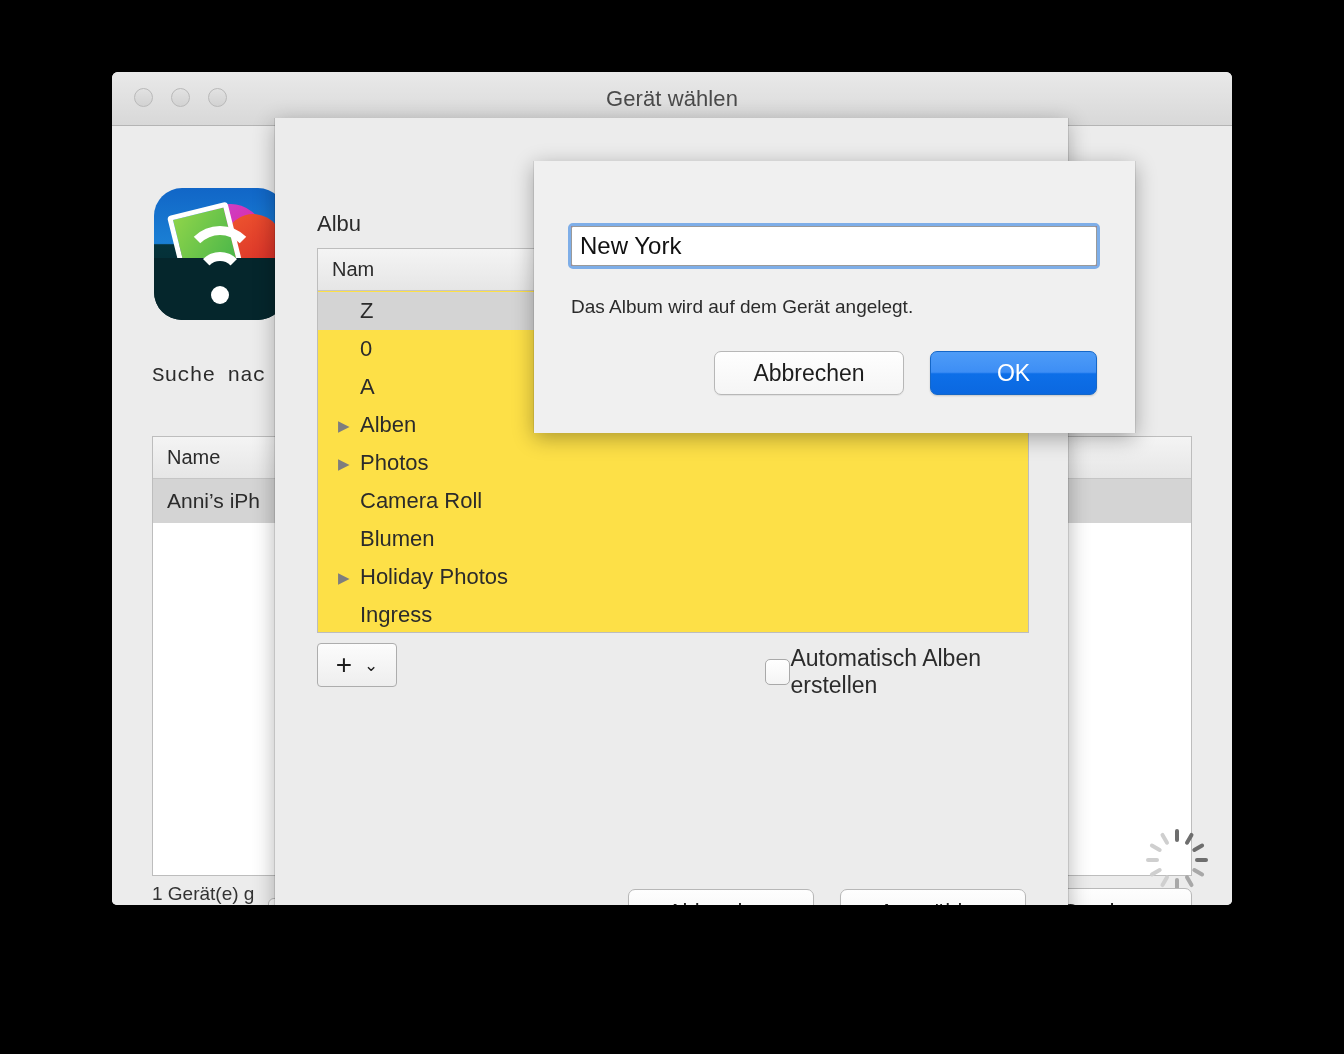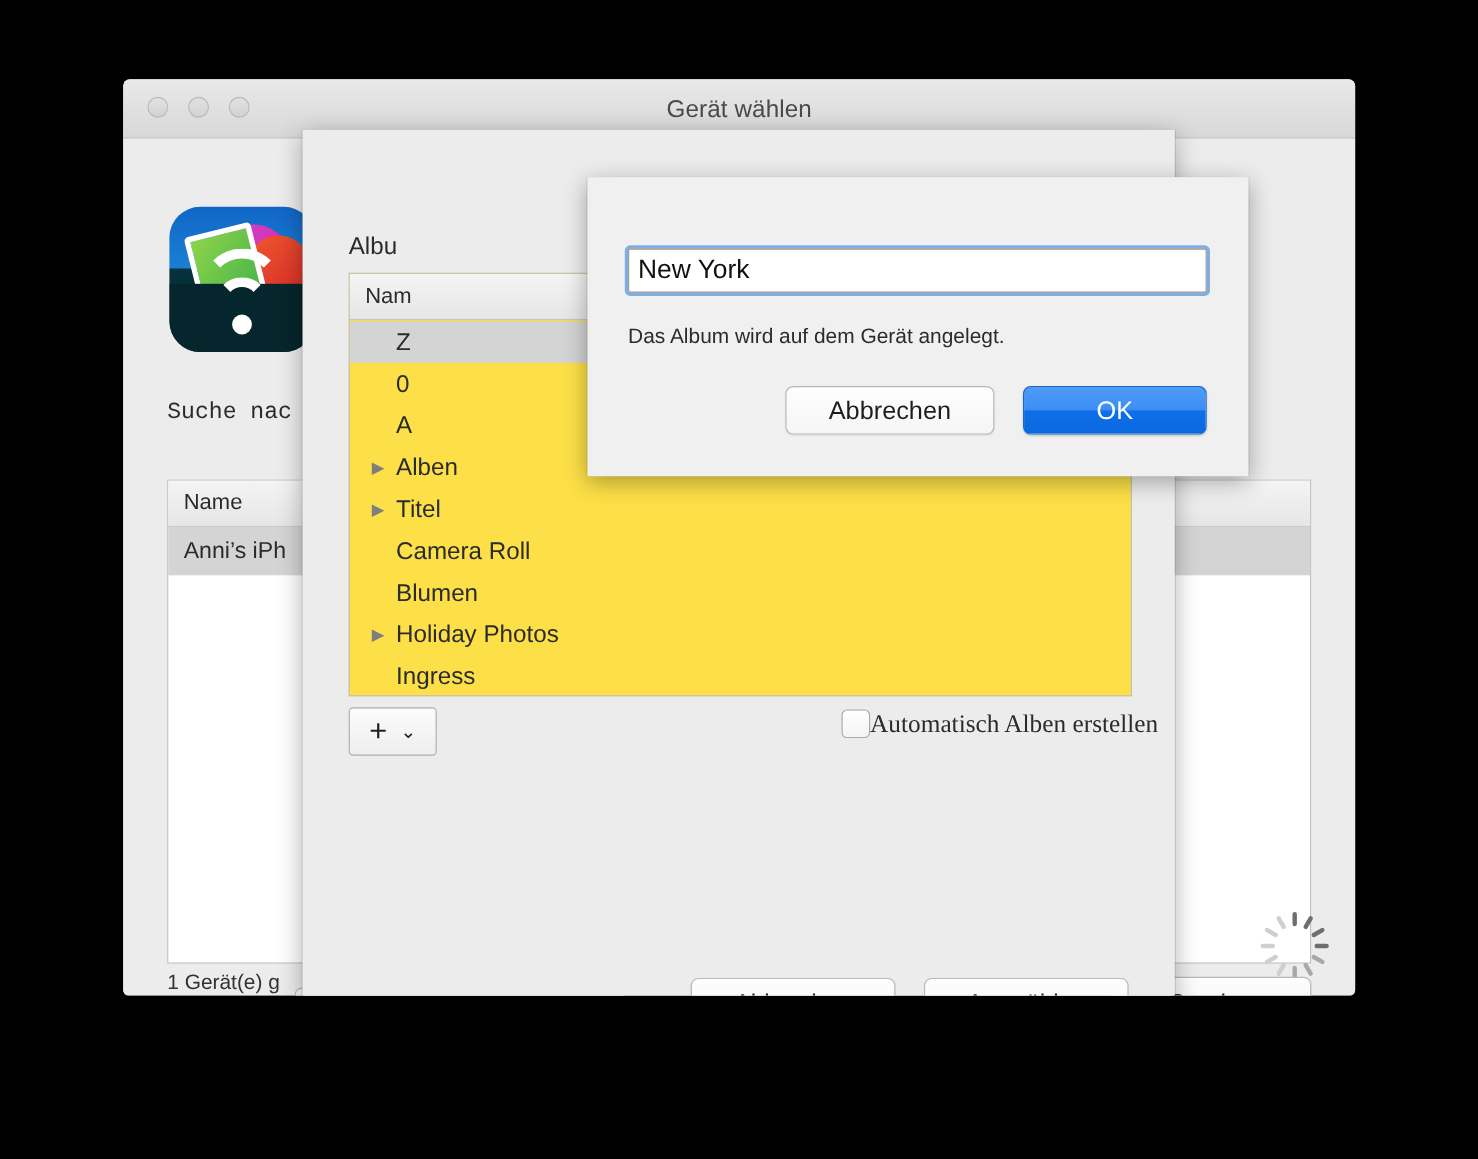--- a/index.html
+++ b/index.html
@@ -133,21 +133,21 @@
 
   .plus-btn {
     position: absolute; left: 42px; top: 525px; width: 80px; height: 44px;
     background: linear-gradient(to bottom,#fcfcfc,#eeeeee);
     border: 1px solid #adadad; border-radius: 4px;
     display: flex; align-items: center; justify-content: center; gap: 12px;
   }
   .plus-glyph { font-size: 28px; color: #1d1d1d; line-height: 1; font-weight: 300; }
   .chev-glyph { font-size: 17px; color: #1d1d1d; line-height: 1; }
 
-  .chk-wrap { position: absolute; left: 490px; top: 527px; display: flex; align-items: center; gap: 0; font-family: Liberation Serif, serif; }
+  .chk-wrap { position: absolute; left: 490px; top: 527px; display: flex; align-items: center; gap: 0; }
   .chk-box { width: 26px; height: 26px; border: 1px solid #a9a9a9; border-radius: 5px;
              background: linear-gradient(to bottom,#ffffff,#f4f4f4); }
   .chk-label { font-size: 23px; color: #2b2b2b; }
 
   .sheet-album-btns { position: absolute; right: 42px; top: 771px; display: flex; gap: 26px; }
   .gbtn {
     height: 46px; padding: 0 26px; min-width: 186px;
     background: linear-gradient(to bottom,#fefefe,#f2f2f2);
     border: 1px solid #b7b7b7; border-radius: 7px;
     font-size: 22px; color: #1d1d1d; display: flex; align-items: center; justify-content: center;
@@ -156,21 +156,21 @@
 
   
   .sheet-alert {
     position: absolute; left: 259px; top: 43px; width: 601px; height: 272px;
     background: #f0f0f0;
     box-shadow: 0 5px 20px rgba(0,0,0,.32), -1px 0 0 rgba(0,0,0,.08), 1px 0 0 rgba(0,0,0,.08);
   }
   .alert-title { position: absolute; left: 37px; top: 30px; font-size: 23px; color: #1d1d1d; }
   .alert-field-wrap {
     position: absolute; left: 34px; top: 62px; width: 532px; height: 46px;
-    border: 3px solid #7eaee8; border-radius: 5px; background: #fdba74;
+    border: 3px solid #7eaee8; border-radius: 5px; background: #b91c1c;
     padding: 0;
   }
   .alert-field {
     width: 100%; height: 100%; border: 1px solid #9a9a9a; border-radius: 2px;
     background: #fff; font-size: 24px; color: #111;
     padding: 0 8px; font-family: "Liberation Sans", sans-serif; outline: none;
   }
   .alert-sub { position: absolute; left: 37px; top: 135px; font-size: 19px; color: #2b2b2b; text-align: center; }
   .alert-btns { position: absolute; right: 38px; top: 190px; display: flex; gap: 26px; }
   .alert-cancel {
@@ -278,21 +278,21 @@
             <div class="arow">
               <span class="tri empty">▶</span>
               <span>A</span>
             </div>
             <div class="arow">
               <span class="tri">▶</span>
               <span>Alben</span>
             </div>
             <div class="arow">
               <span class="tri">▶</span>
-              <span>Titel</span>
+              <span>Photos</span>
             </div>
             <div class="arow">
               <span class="tri empty">▶</span>
               <span>Camera Roll</span>
             </div>
             <div class="arow">
               <span class="tri empty">▶</span>
               <span>Blumen</span>
             </div>
             <div class="arow">

